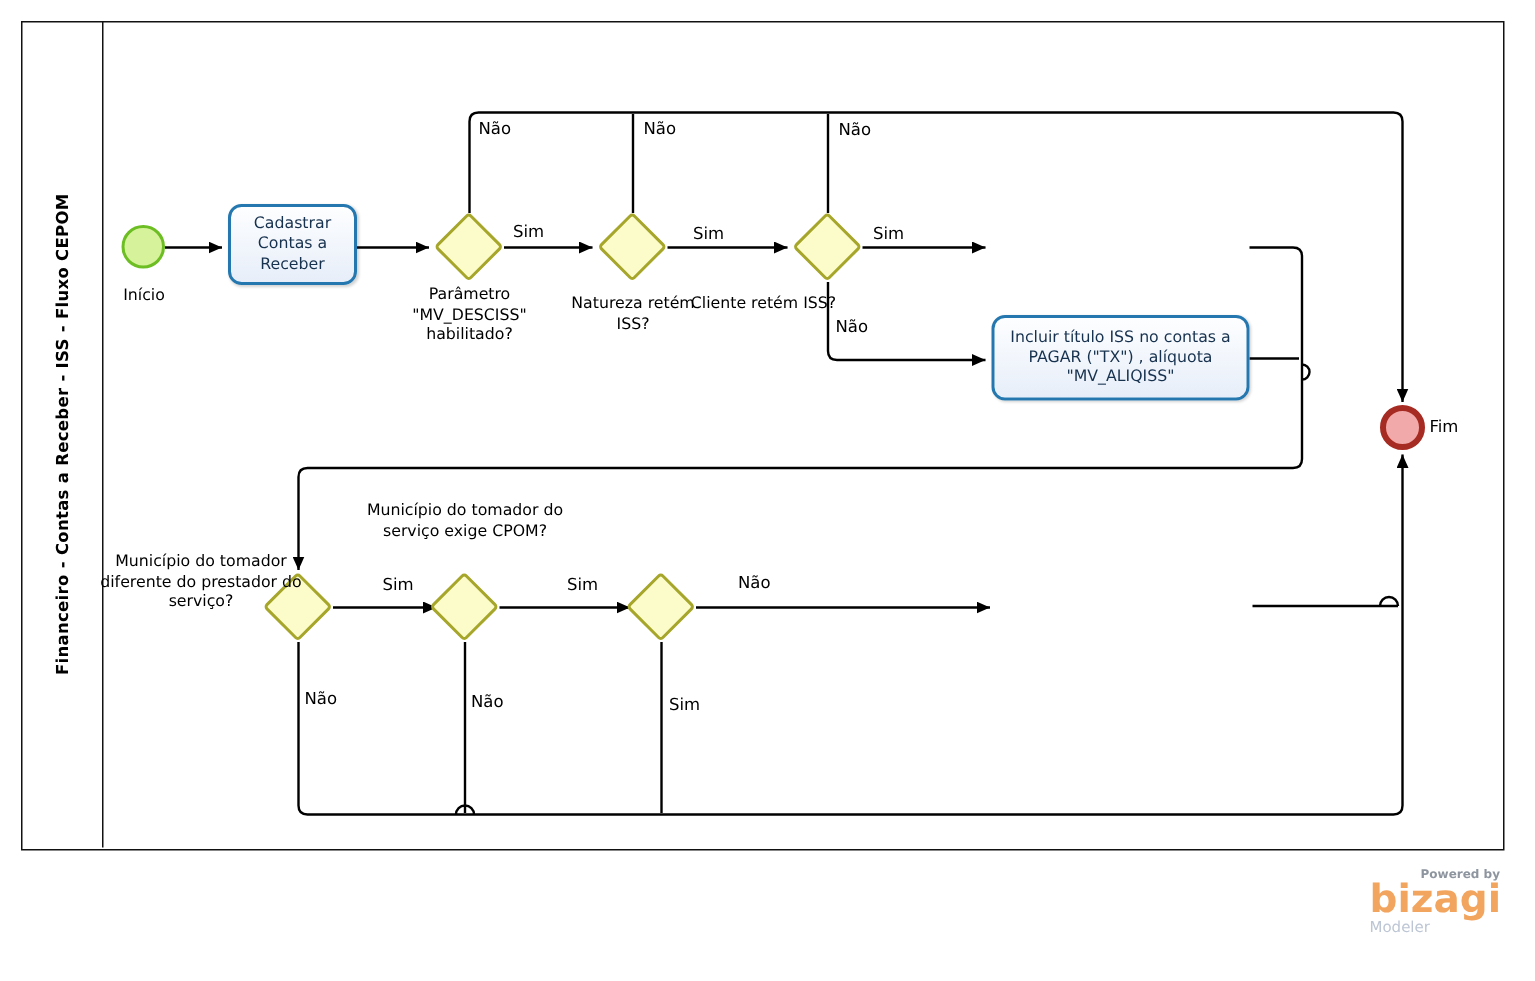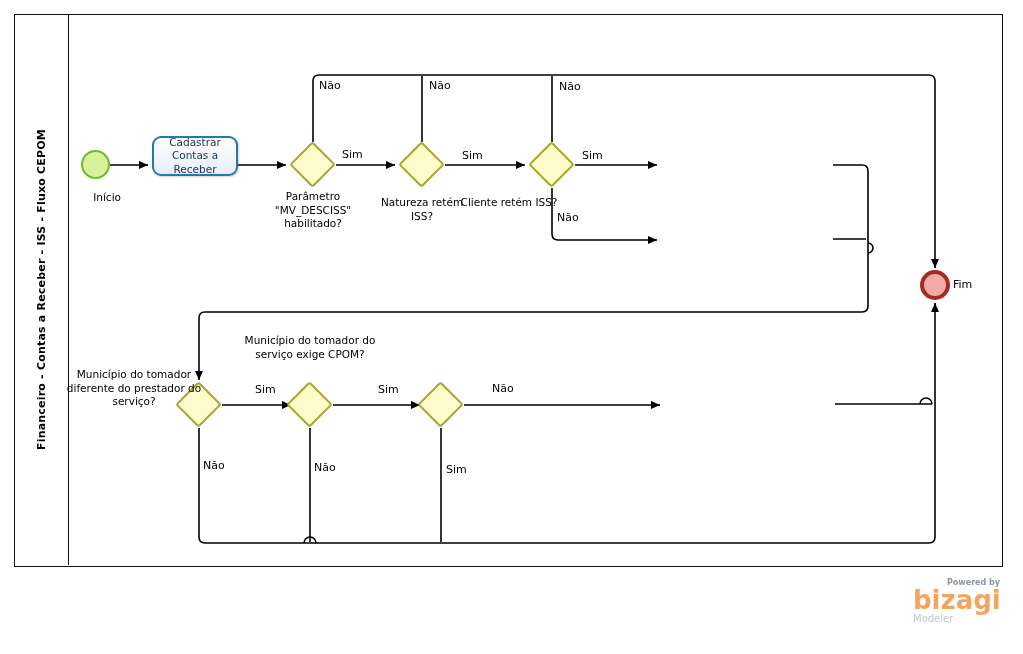--- a/index.html
+++ b/index.html
@@ -19,41 +19,41 @@
   .event{position:absolute;border-radius:50%;box-sizing:border-box;}
   .event.start{left:81px;top:150px;width:29px;height:29px;background:#d6f29b;border:2.5px solid #6cbe23;}
   .event.end{left:920px;top:270px;width:30px;height:30px;background:#f2a9a9;border:4px solid #a62b22;}
 
   
   .task{position:absolute;box-sizing:border-box;border:2px solid #2478af;border-radius:9px;
         background:linear-gradient(180deg,#fdfeff 0%,#e7eef9 100%);
         display:flex;align-items:center;justify-content:center;text-align:center;
         font-size:10.5px;line-height:1.25;color:#17324f;padding:3px 6px;
         box-shadow:1px 1px 2px rgba(0,0,0,.18);}
-  .task.t1{left:152px;top:136px;width:86px;height:40px;}
+  .task.t1{left:152px;top:136px;width:86px;height:54px;}
   .task.tA{left:661px;top:137px;width:172px;height:57px;}
   .task.tB{left:661px;top:210px;width:172px;height:57px;}
   .task.tC{left:663px;top:368px;width:172px;height:72px;}
 
   
   .gw{position:absolute;width:29px;height:29px;box-sizing:content-box;background:#fcfccb;
       border:2.5px solid #a6a62b;border-radius:3px;transform:rotate(45deg);}
   .gw.g1{left:296px;top:148px;}
   .gw.g2{left:405px;top:148px;}
   .gw.g3{left:535px;top:148px;}
   .gw.g4{left:182px;top:388px;}
   .gw.g5{left:293px;top:388px;}
   .gw.g6{left:424px;top:388px;}
 
   
   .lbl{position:absolute;font-size:10.5px;line-height:1.3;color:#000;}
   .lbl.center{text-align:center;}
   .edge-lbl{position:absolute;font-size:11px;color:#000;}
 
-  .lbl-inicio{left:71px;top:191px;width:50px;text-align:right;}
+  .lbl-inicio{left:71px;top:191px;width:50px;text-align:center;}
   .lbl-fim{left:953px;top:278px;text-align:right;}
   .lbl-g1{left:253px;top:190px;width:120px;}
   .lbl-g2{left:372px;top:196px;width:100px;}
   .lbl-g3{left:456px;top:196px;width:106px;}
   .lbl-g4{left:66px;top:344px;width:136px;margin-top:24px;}
   .lbl-g5{left:243px;top:334px;width:134px;}
   .lbl-g6{left:372px;top:330px;width:168px;}
 
   
   .brand-box{position:absolute;left:913px;top:578px;width:90px;}
@@ -103,20 +103,21 @@
     </g>
   </svg>
 
   <div class="event start"></div>
   <div class="lbl lbl-inicio">Início</div>
 
   <div class="event end"></div>
   <div class="edge-lbl lbl-fim">Fim</div>
 
   <div class="task t1">Cadastrar Contas a Receber</div>
+  <div class="task tB">Incluir título ISS no contas a PAGAR ("TX") , alíquota "MV_ALIQISS"</div>
 
   <div class="gw g1"></div>
   <div class="gw g2"></div>
   <div class="gw g3"></div>
   <div class="gw g4"></div>
   <div class="gw g5"></div>
   <div class="gw g6"></div>
 
   <div class="lbl center lbl-g1">Parâmetro "MV_DESCISS" habilitado?</div>
   <div class="lbl center lbl-g2">Natureza retém ISS?</div>

